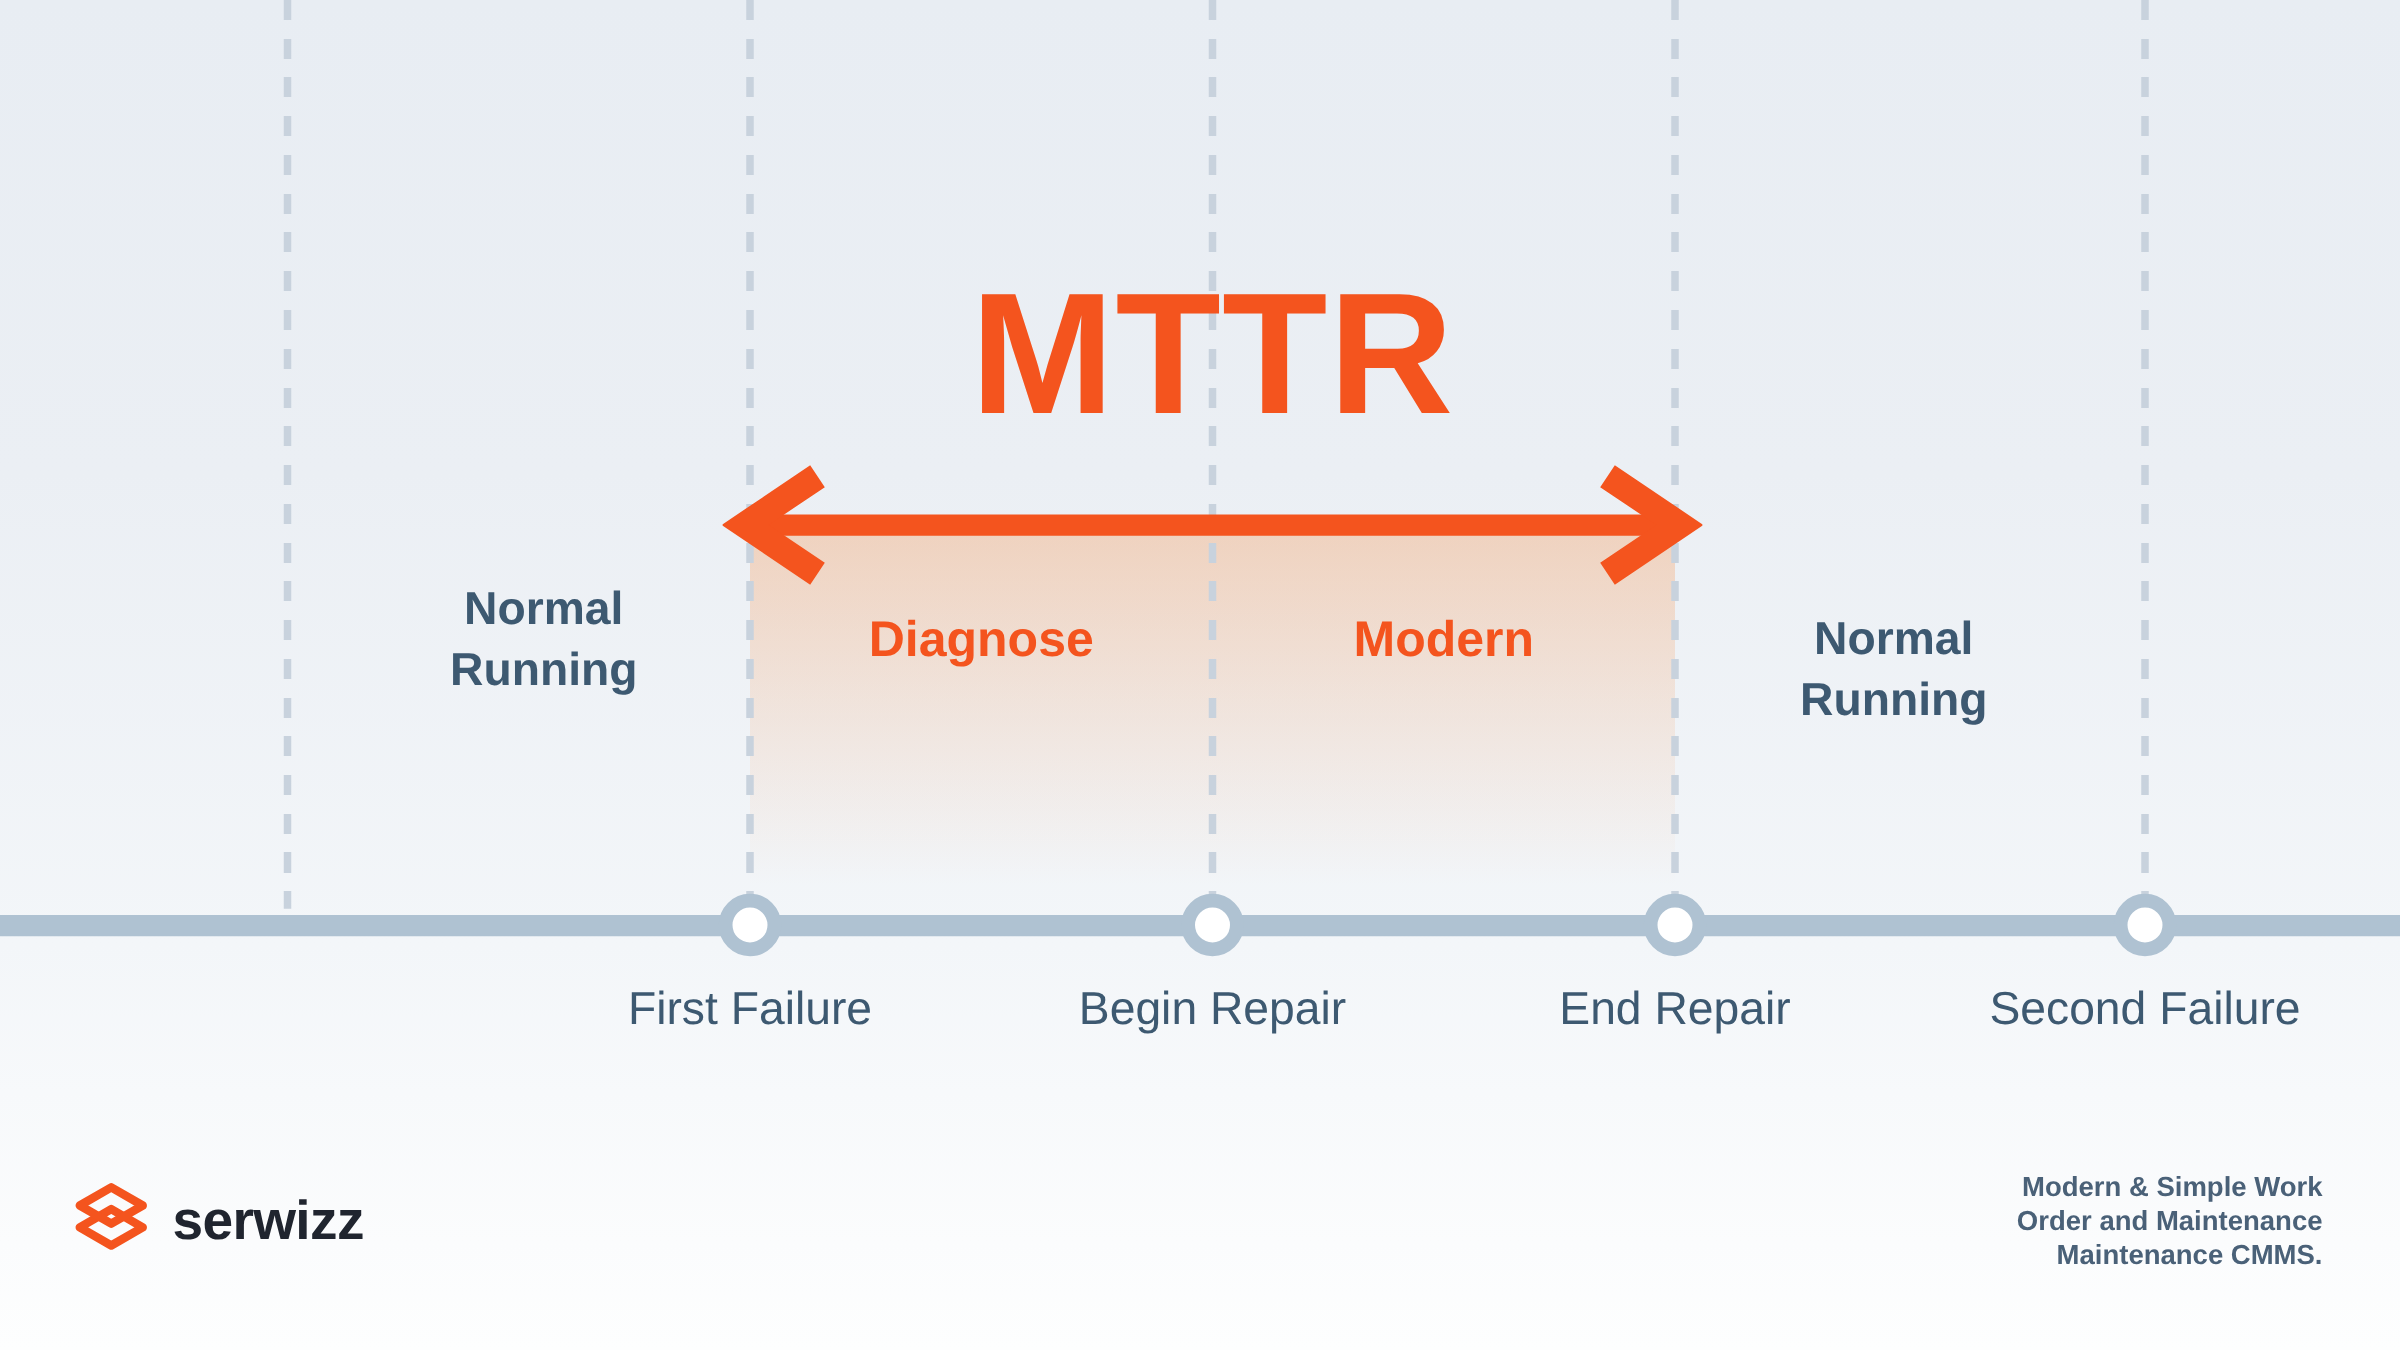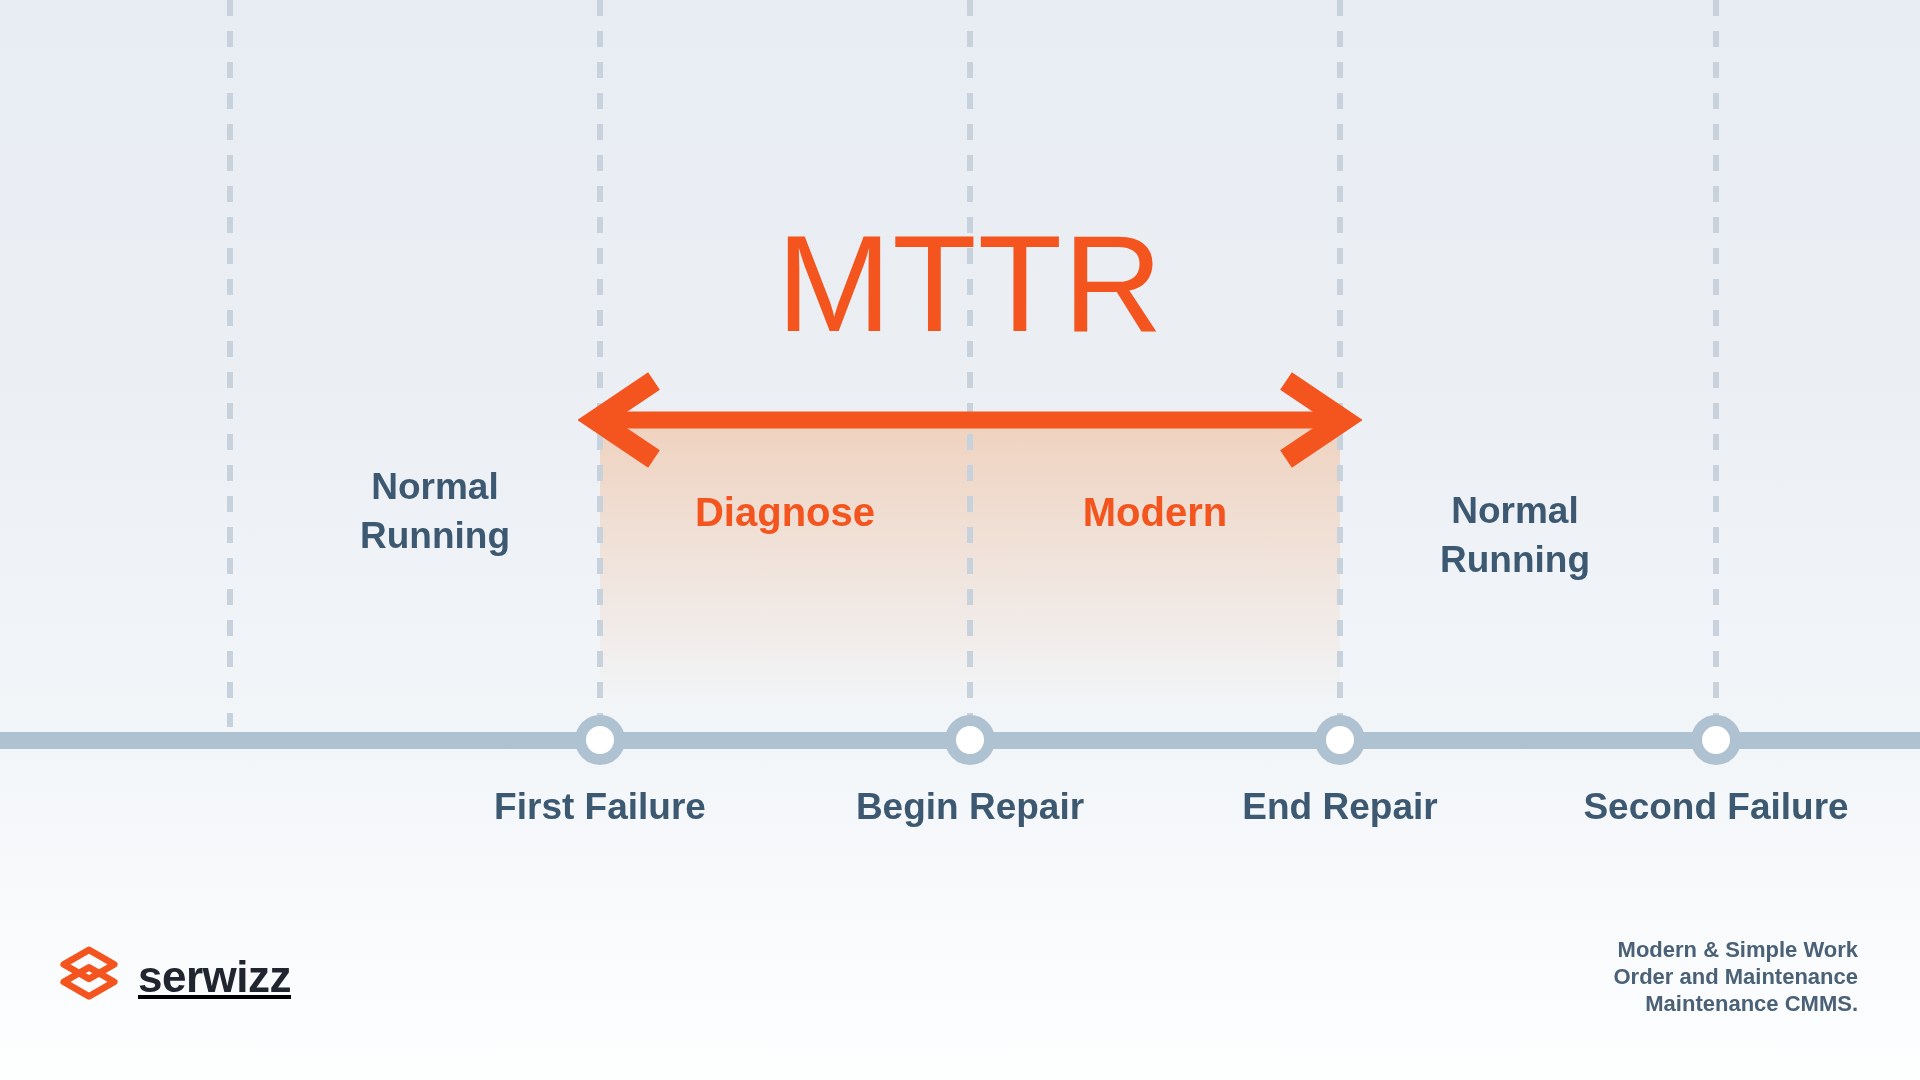--- a/index.html
+++ b/index.html
@@ -36,21 +36,21 @@
 
   .title {
     position: absolute;
     left: 560px;
     top: 214px;
     width: 820px;
     margin: 0;
     text-align: center;
     font-size: 138px;
     line-height: 1;
-    font-weight: 400;
+    font-weight: 700;
     color: #F4541E;
     letter-spacing: 1px;
     z-index: 3;
   }
 
   .arrow-svg {
     position: absolute;
     left: 578px;
     top: 368px;
     z-index: 3;
@@ -94,34 +94,33 @@
     border-radius: 50%;
     z-index: 5;
   }
 
   .timeline-label {
     position: absolute;
     top: 786px;
     width: 400px;
     text-align: center;
     font-size: 37px;
-    font-weight: 700;
+    font-weight: 400;
     color: #3D5971;
     z-index: 4;
   }
 
   .logo {
     position: absolute;
     left: 58px;
     top: 946px;
     display: flex;
     align-items: center;
     gap: 18px;
     z-index: 4;
-    text-decoration: underline;
   }
   .logo-text {
     font-size: 44px;
     font-weight: 700;
     color: #20252F;
     letter-spacing: -0.5px;
   }
 
   .tagline {
     position: absolute;

